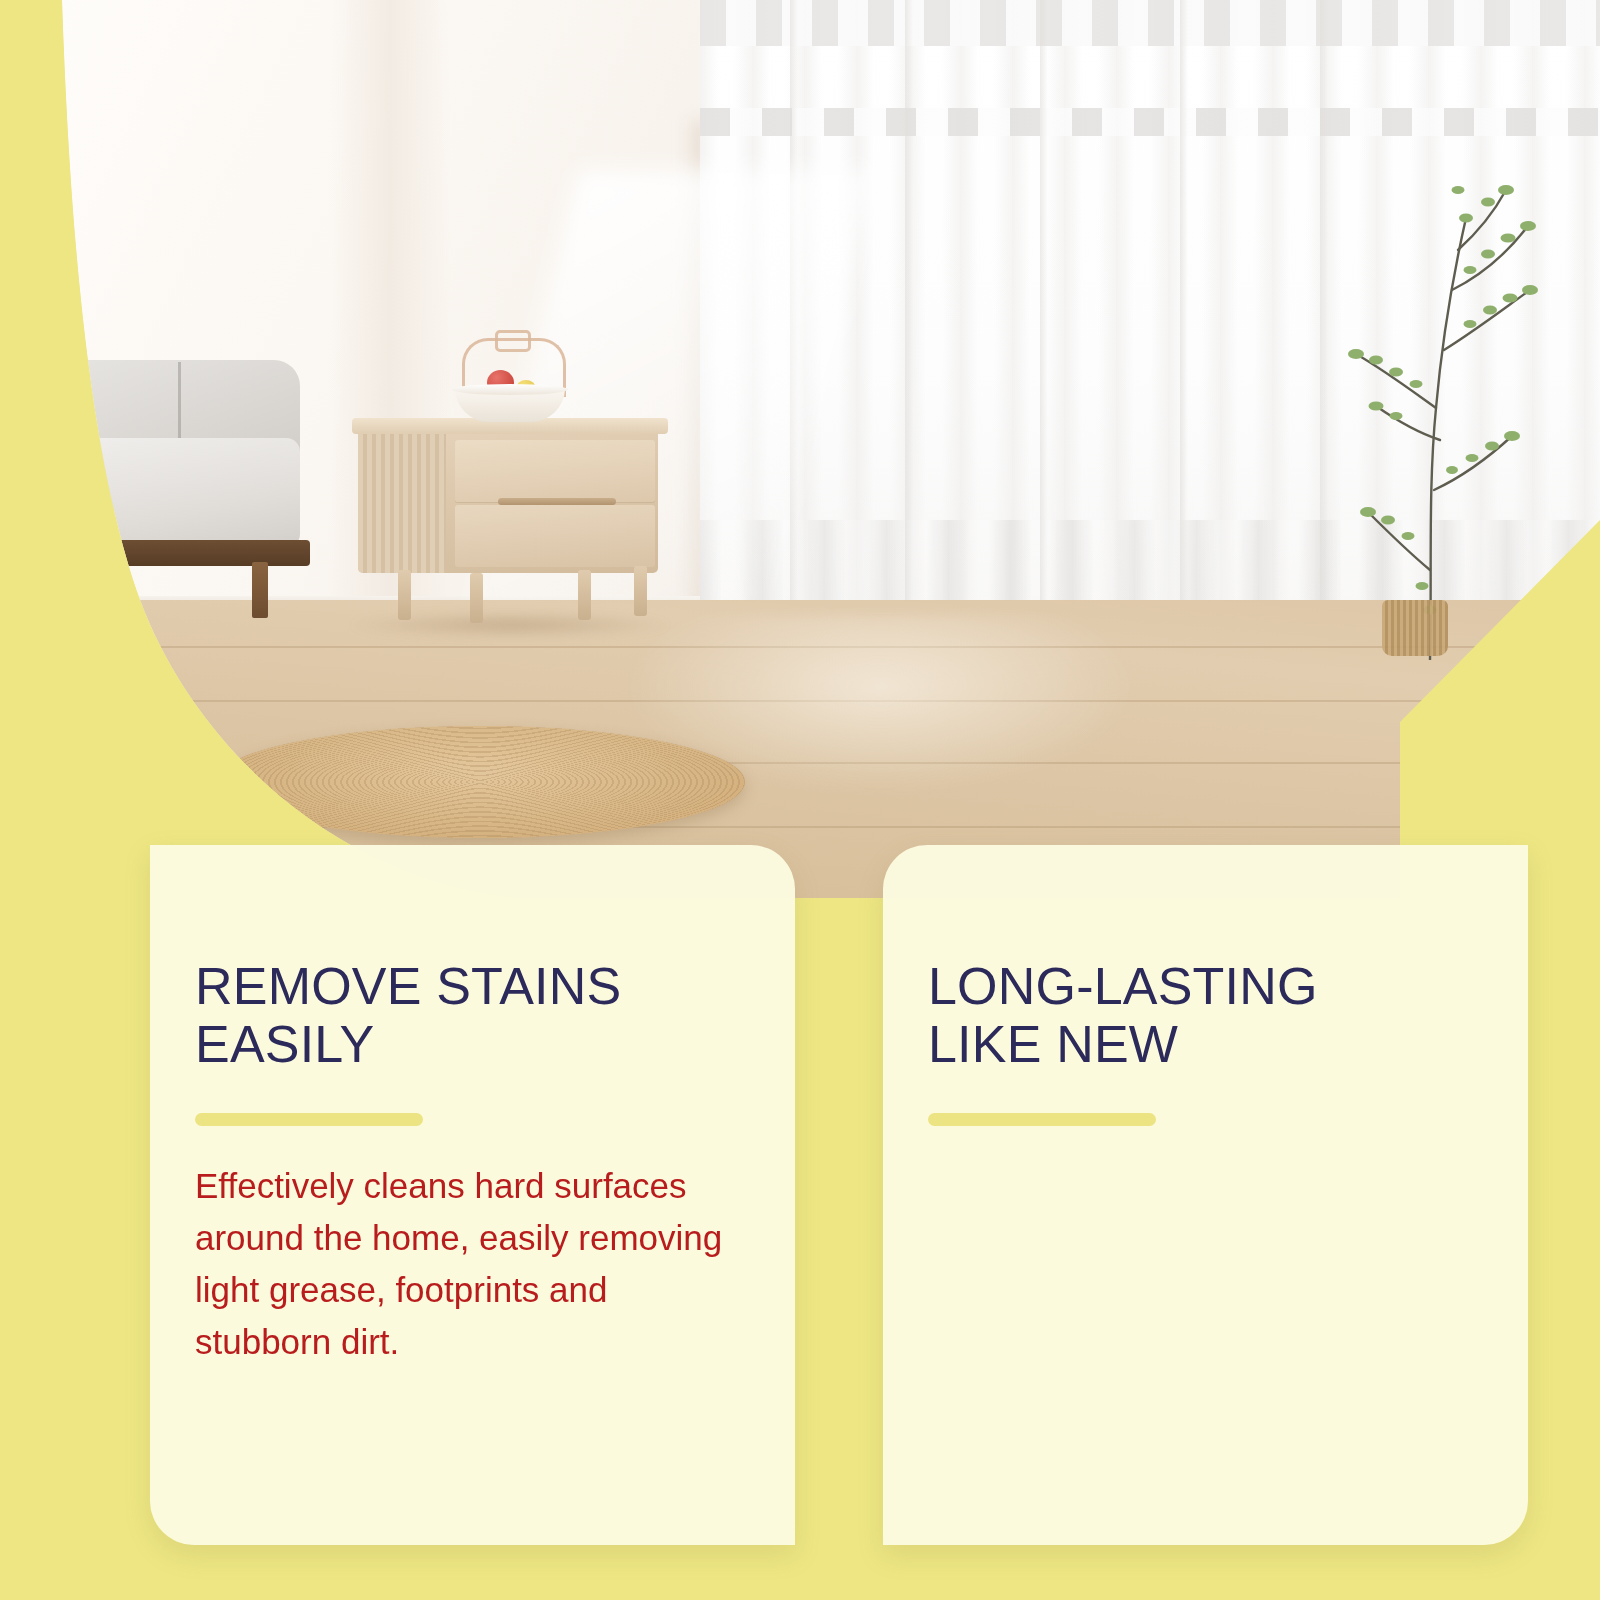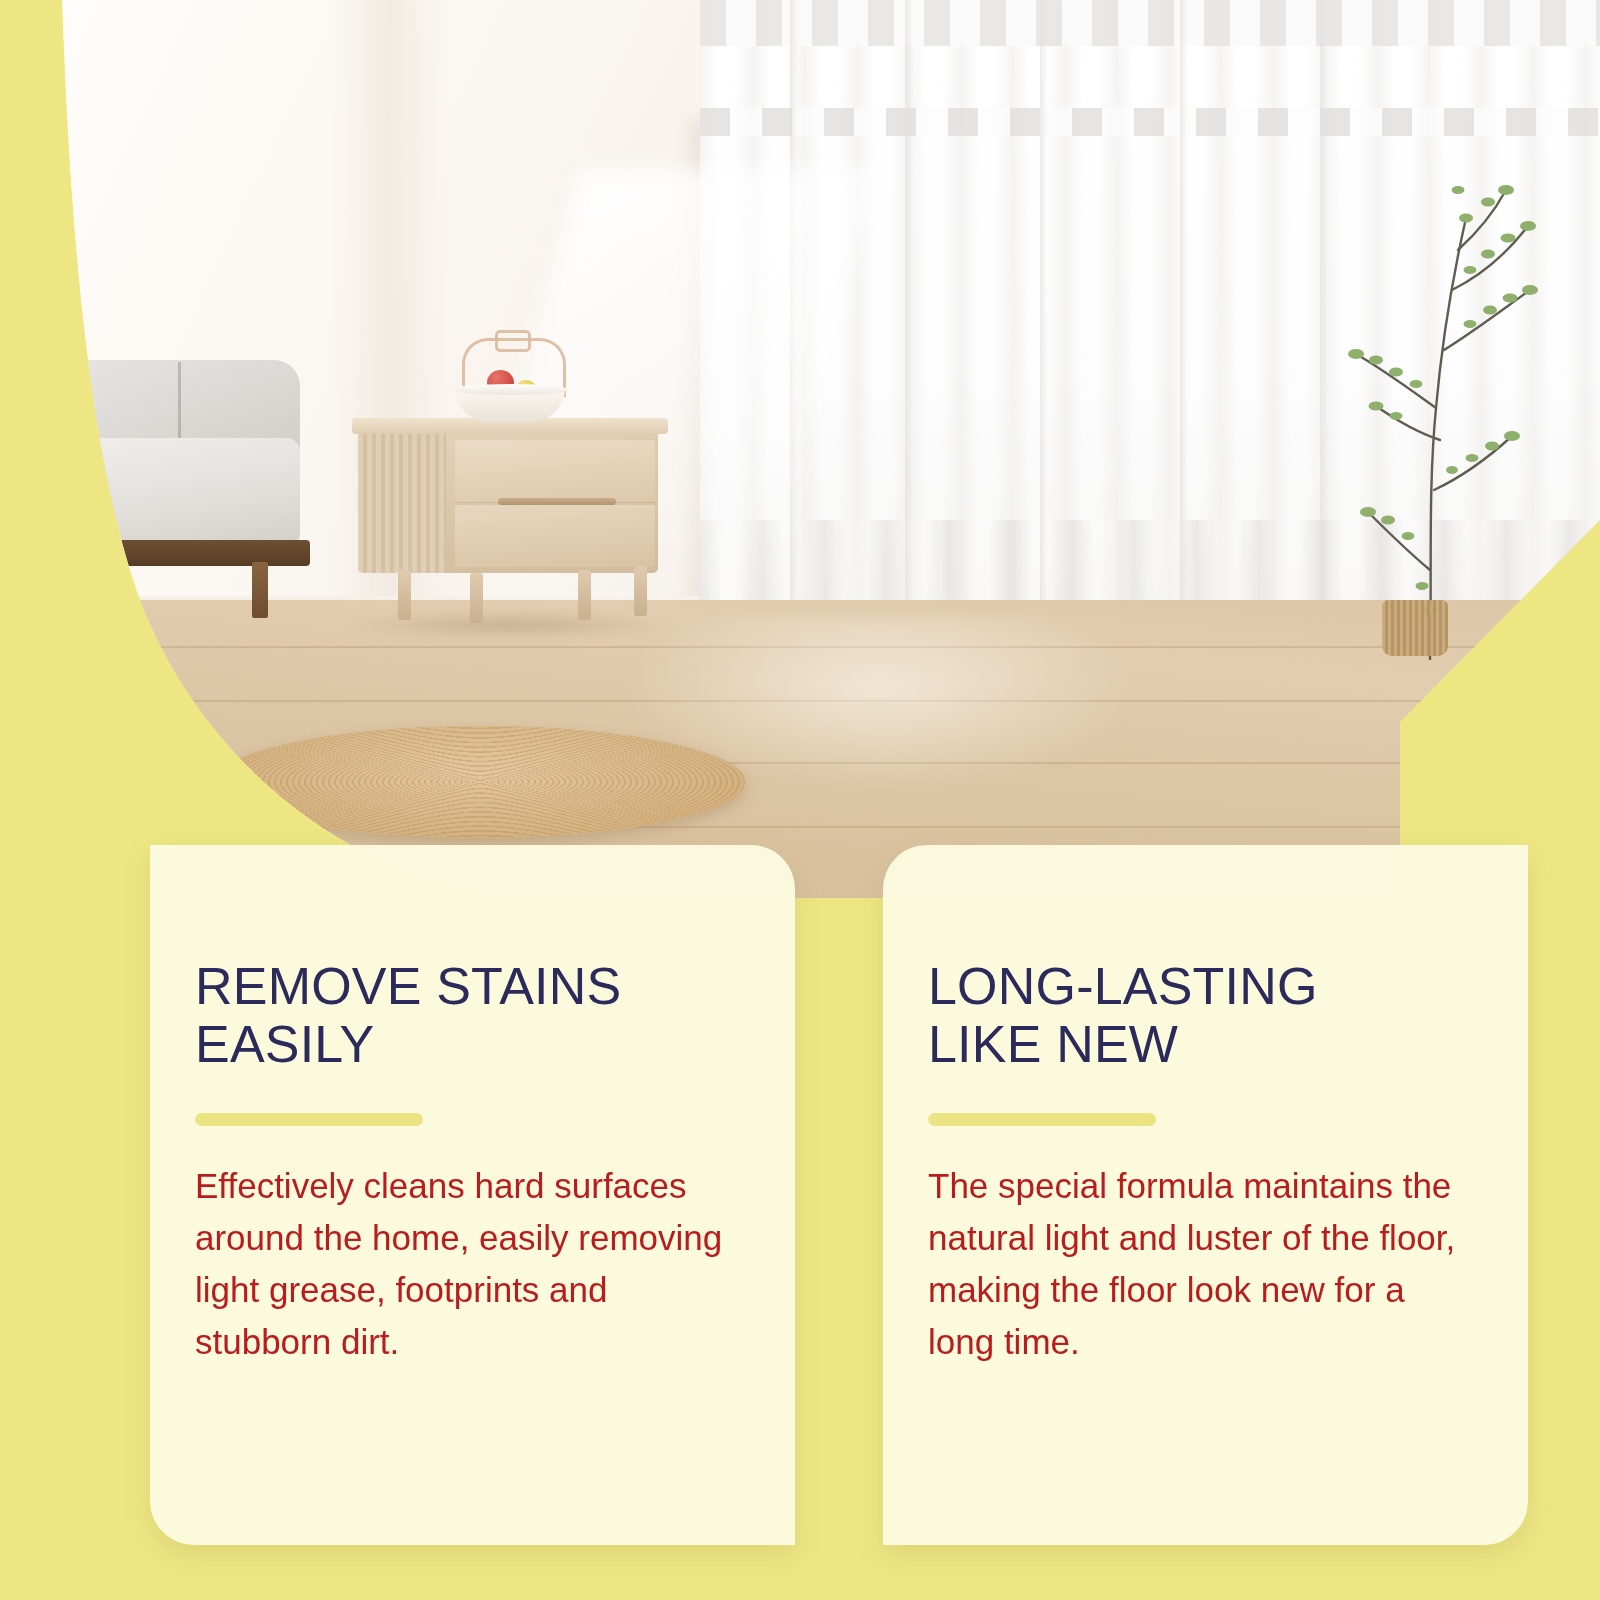--- a/index.html
+++ b/index.html
@@ -251,18 +251,17 @@
       <h2 class="card-head">REMOVE STAINS
 EASILY</h2>
       <div class="accent"></div>
       <p class="card-body">Effectively cleans hard surfaces around the home, easily removing light grease, footprints and stubborn dirt.</p>
     </div>
 
     <div class="card card-right">
       <h2 class="card-head">LONG-LASTING
 LIKE NEW</h2>
       <div class="accent"></div>
-      <p class="card-body">The special formula maintains the natural light and luster of the floor, making the floor look new for a long time.</p>
     </div>
 
   </div>
 
 </div>
 
 </body></html>

